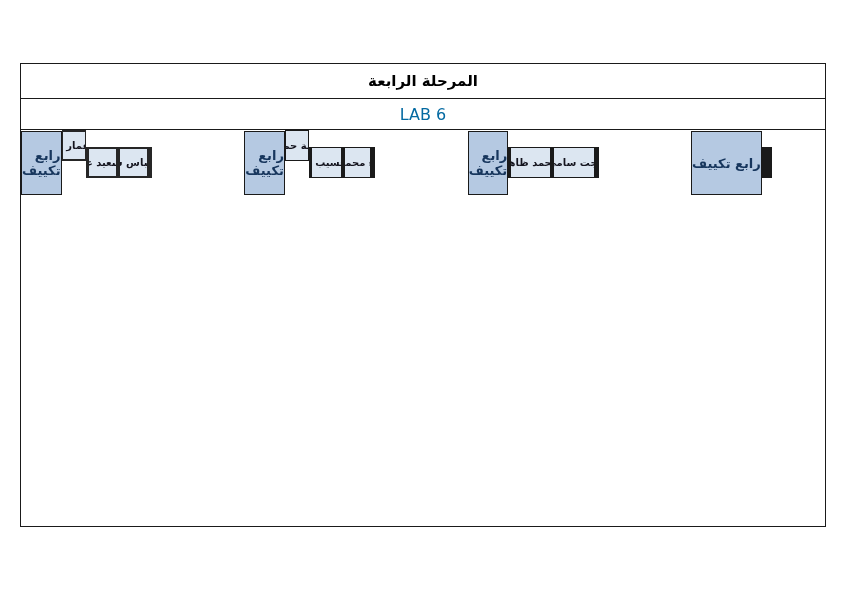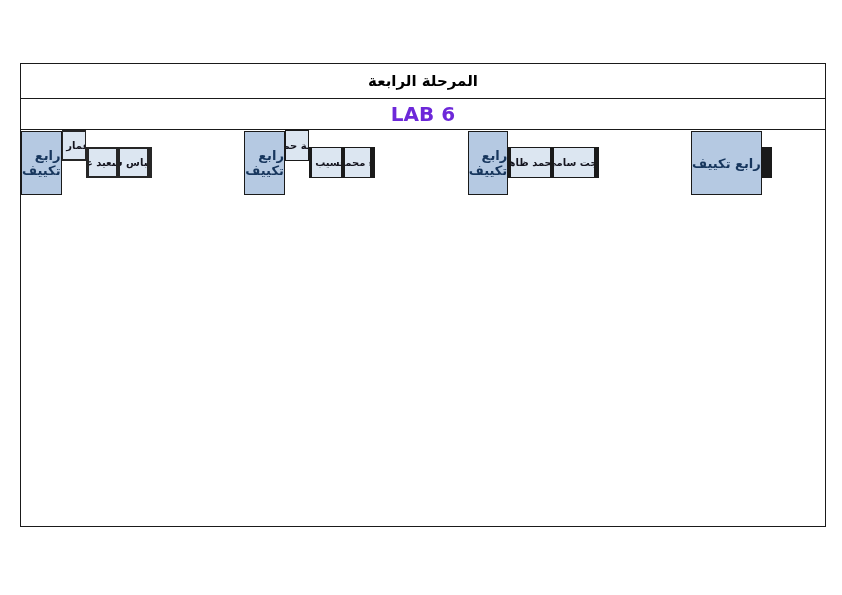--- a/index.html
+++ b/index.html
@@ -36,23 +36,23 @@
     font-weight: bold;
     font-size: 15px;
     color: #000000;
   }
   .lab-row {
     height: 30px;
     border-bottom: 1px solid var(--border, #1a1a1a);
     display: flex;
     align-items: center;
     justify-content: center;
-    font-weight: bold;
-    font-size: 20px;
-    color: #6d28d9;
+    font-weight: normal;
+    font-size: 16px;
+    color: #0369a1;
   }
   .columns {
     display: flex;
     flex-direction: row;
     justify-content: space-between;
     align-items: flex-start;
     padding: 1px 3px 0 0;
   }
   .col {
     width: 131px;

